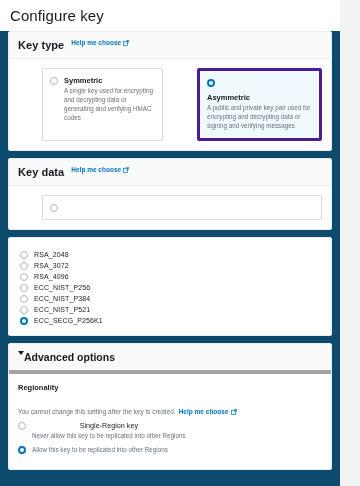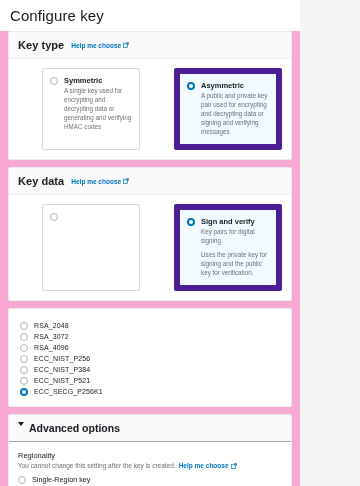--- a/index.html
+++ b/index.html
@@ -8,24 +8,24 @@
   }
   body {
     width: 360px;
     height: 486px;
     background: #f2f3f3;
     font-family: "Liberation Sans", sans-serif;
     color: #16191f;
     overflow: hidden;
   }
   .page {
-    width: 300px;
+    width: 340px;
     height: 486px;
     position: relative;
-    background: #f9a8d4;
+    background: #0c4a6e;
     box-sizing: border-box;
   }
   .page-title {
     font-size: 15px;
     font-weight: 400;
     color: #16191f;
     padding: 7px 0 7px 10px;
     letter-spacing: 0.1px;
     background: #ffffff;
   }
@@ -37,21 +37,21 @@
     border: 1px solid #eaeded;
     border-radius: 2px;
     margin-bottom: 7px;
     box-sizing: border-box;
   }
   .panel-head {
     background: #fafafa;
     border-bottom: 1px solid #eaeded;
     padding: 7px 9px 7px 9px;
     display: flex;
-    align-items: center;
+    align-items: flex-start;
     gap: 7px;
   }
   .panel-head-title {
     font-size: 11px;
     font-weight: bold;
     color: #16191f;
     letter-spacing: 0.05px;
   }
   .help-link {
     font-size: 6.5px;
@@ -85,22 +85,23 @@
     border-radius: 2px;
     background: #ffffff;
     padding: 7px 7px 7px 7px;
     box-sizing: border-box;
     display: flex;
     gap: 6px;
     align-items: flex-start;
     margin-left: 24px;
   }
   .tile.selected {
-    border: 6px solid #4c1d95;
+    border: 3px solid #4c1d95;
     background: #f1faff;
+    flex-direction: column;
   }
   .tile-text { flex: 1 1 auto; min-width: 0; }
   .tile-title {
     font-size: 7.5px;
     font-weight: bold;
     color: #16191f;
     line-height: 1.25;
     margin-bottom: 2px;
   }
   .tile-desc {
@@ -136,58 +137,58 @@
     font-size: 7px;
     color: #16191f;
     letter-spacing: 0.1px;
   }
   .radio-label.sel { font-weight: normal; }
   
   .spec-list { padding: 2px 0 0 2px; }
   
   .adv-head {
     background: #fafafa;
-    border-bottom: 1px solid #a3a3a3;
+    border-bottom: 4px solid #a3a3a3;
     padding: 7px 9px;
     display: flex;
     align-items: flex-start;
-    gap: 5px;
   }
   .caret {
     width: 0; height: 0;
     border-left: 3.5px solid transparent;
     border-right: 3.5px solid transparent;
     border-top: 4.5px solid #16191f;
     flex: none;
   }
   .adv-title {
     font-size: 10.5px;
     font-weight: bold;
     color: #16191f;
   }
   .sub-label {
     font-size: 7.5px;
-    font-weight: normal;
-    color: #16191f;
-    margin-bottom: 2px;
+    font-weight: bold;
+    color: #16191f;
+    margin-bottom: 16px;
   }
   .sub-desc {
     font-size: 6.5px;
     color: #687078;
     margin-bottom: 6px;
     display: flex;
     align-items: baseline;
     gap: 3px;
     flex-wrap: wrap;
   }
   .opt-row {
     display: flex;
     gap: 6px;
     align-items: flex-start;
     margin-bottom: 5px;
+    text-align: center;
   }
   .opt-title {
     font-size: 7.2px;
     color: #16191f;
     line-height: 1.3;
   }
   .opt-desc {
     font-size: 6.3px;
     color: #687078;
     line-height: 1.35;
@@ -248,28 +249,20 @@
                 <path d="M6.5 1h4.6v4.6" fill="none" stroke="#0073bb" stroke-width="1.4"></path>
                 <path d="M11 1.2L6.2 6" stroke="#0073bb" stroke-width="1.4"></path>
               </svg>
           </span>
         </a>
       </div>
       <div class="panel-body">
         <div class="tiles">
           <div class="tile">
             <span class="radio"></span>
-          </div>
-          <div class="tile selected">
-            <span class="radio checked"></span>
-            <span class="tile-text">
-              <span class="tile-title" style="display:block">Sign and verify</span>
-              <span class="tile-desc" style="display:block">Key pairs for digital signing</span>
-              <span class="tile-desc" style="display:block">Uses the private key for signing and the public key for verification.</span>
-            </span>
           </div>
         </div>
       </div>
     </div>
 
     <div class="panel">
       <div class="panel-body">
         <div class="spec-list">
           <div class="radio-row">
             <span class="radio"></span>

